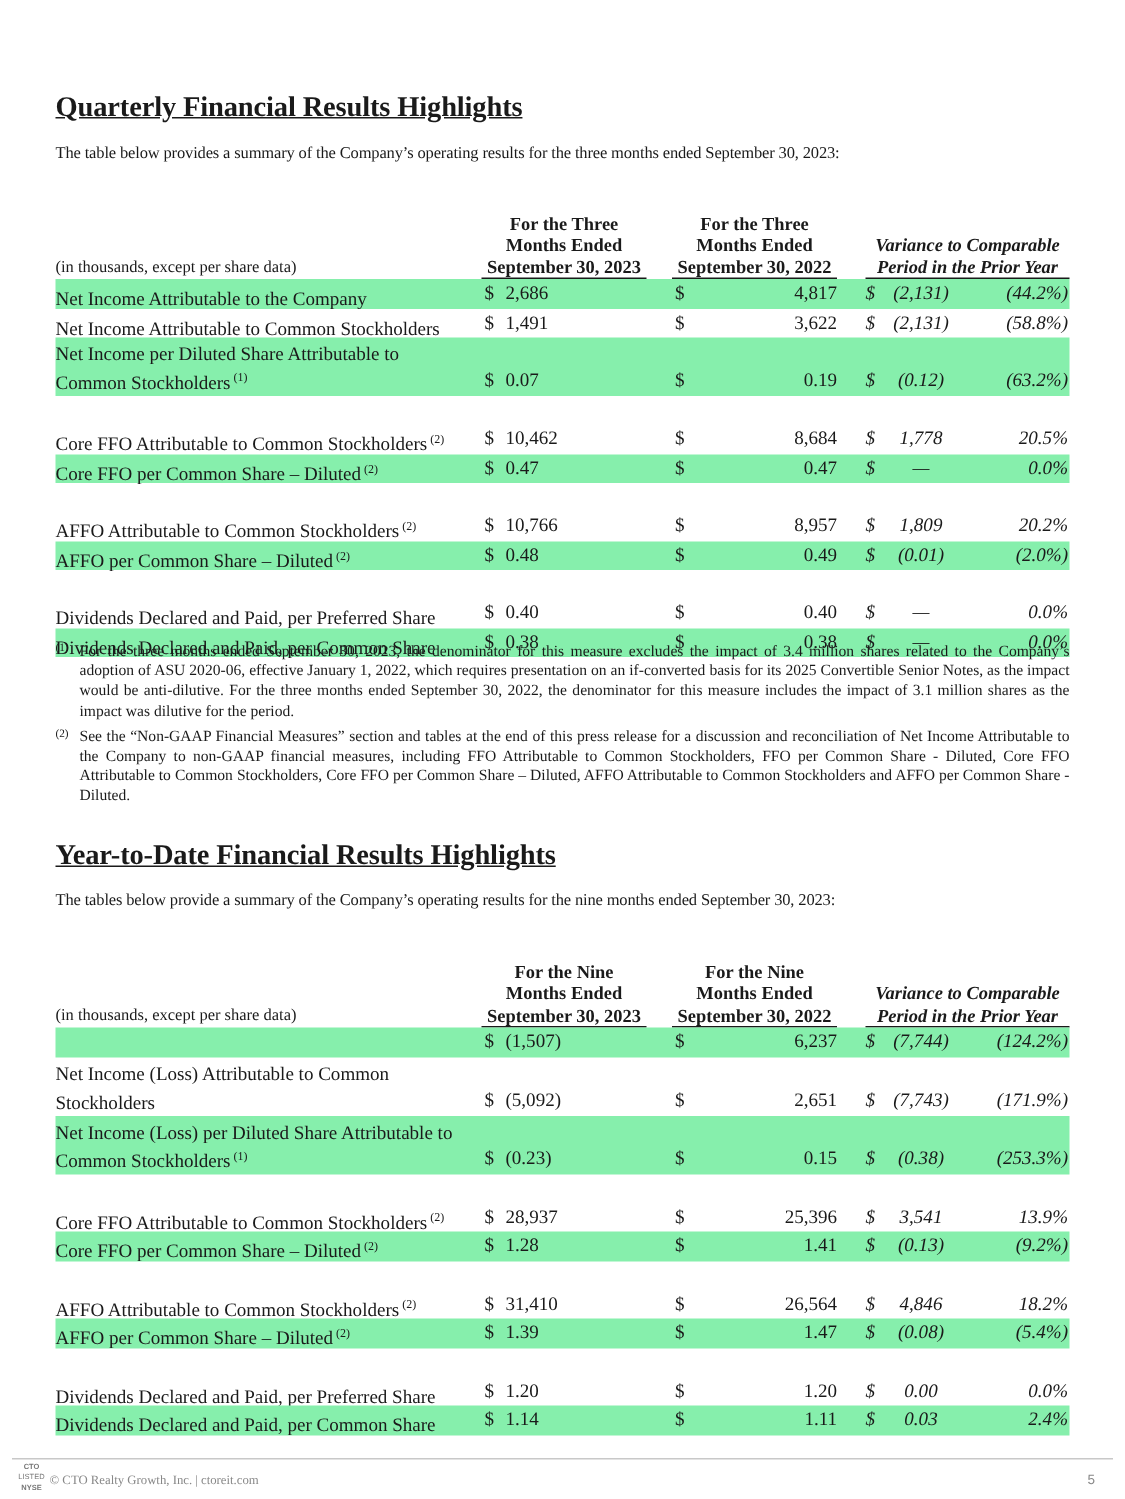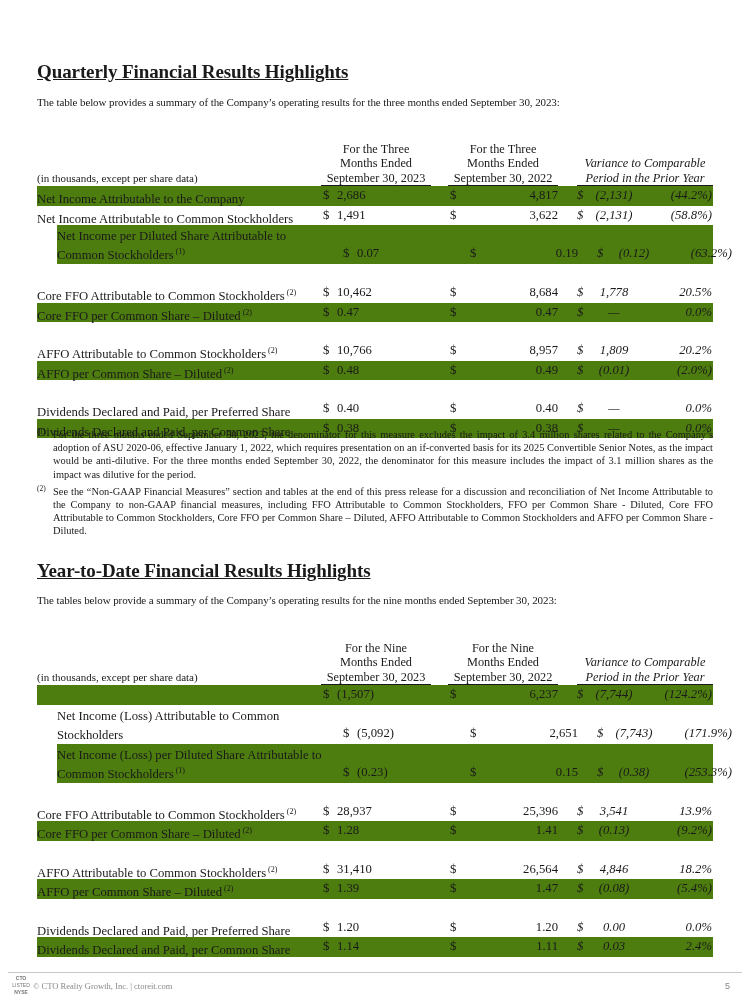--- a/index.html
+++ b/index.html
@@ -13,32 +13,32 @@
       text-decoration: underline; letter-spacing: -0.1px;
     }
     .intro {
       position: absolute; left: 0; width: 676px; font-size: 11px;
       line-height: 15.5px; text-align: justify; letter-spacing: -0.1px;
     }
     .tbl { position: absolute; left: 0; width: 676px; font-size: 12.7px; }
     .hdr { position: relative; height: 45px; }
     .hdr .unit { position: absolute; left: 0; bottom: 2px; font-size: 11px; }
     .hdr .col {
-      position: absolute; bottom: 0; text-align: center; font-weight: normal;
+      position: absolute; bottom: 0; text-align: center; font-weight: bold;
       font-size: 12.3px; line-height: 14.5px; border-bottom: 1.4px solid #1a1a1a;
       padding-bottom: 0px;
     }
     .hdr .col.c1 { left: 284px; width: 110px; }
     .hdr .col.c2 { left: 411px; width: 110px; }
     .hdr .col.c3 { left: 540px; width: 136px; font-style: italic; }
     .row { position: relative; height: 19.5px; line-height: 19.5px; white-space: nowrap; }
-    .row.tall { height: 39px; margin-left: 20px; }
+    .row.tall { height: 39px; }
     .row.tall .label { line-height: 16px; top: 3px; white-space: normal; width: 275px; }
     .row.tall .cell { top: 19px; }
-    .row.shaded { background: #4d7c0f; }
+    .row.shaded { background: #86efac; }
     .gap { height: 19px; }
     .label { position: absolute; left: 0; }
     .sup { font-size: 8px; vertical-align: 5px; margin-left: 2px; }
     .cell { position: absolute; top: 0; }
     .cur1 { left: 286px; }
     .val1 { left: 300px; width: 92px; text-align: left; }
     .cur2 { left: 413px; }
     .val2 { left: 430px; width: 91px; text-align: right; }
     .cur3 { left: 540px; font-style: italic; }
     .val3 { left: 555px; width: 44px; text-align: center; font-style: italic; }

